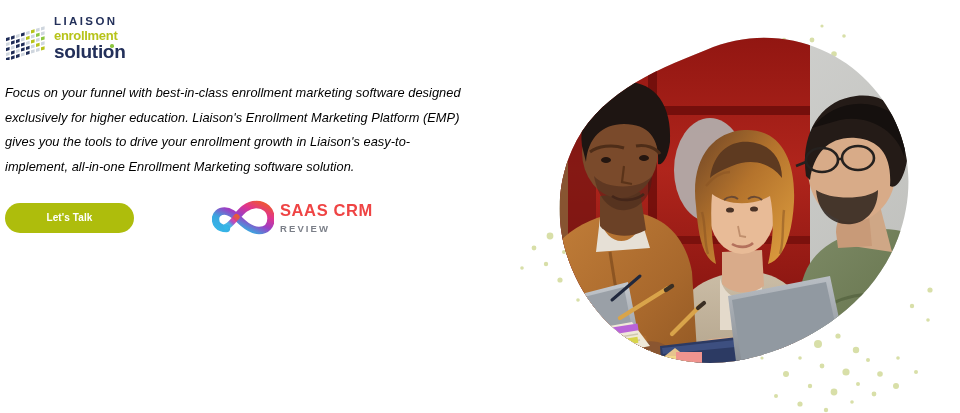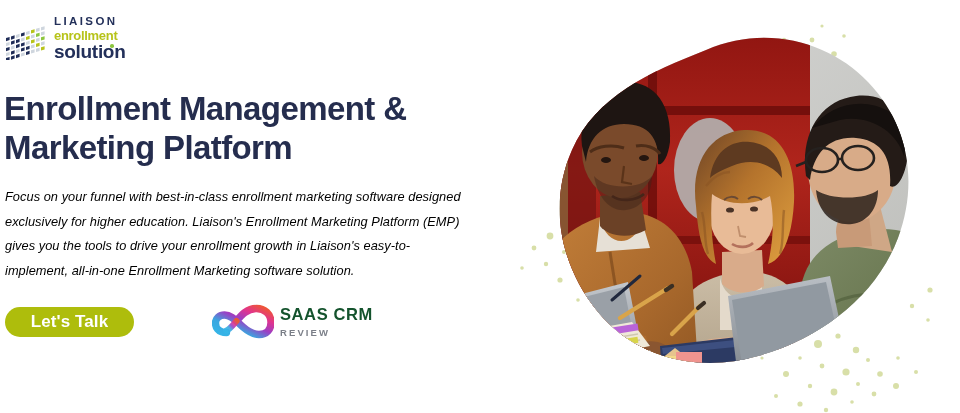--- a/index.html
+++ b/index.html
@@ -114,21 +114,21 @@
     margin-top: 18px;
     margin-left: 3px;
   }
   .cta-button {
     width: 129px;
     height: 30px;
     background: #aebd0c;
     border: none;
     border-radius: 15px;
     color: #ffffff;
-    font-size: 17px;
+    font-size: 10px;
     font-weight: bold;
     font-family: "Liberation Sans", sans-serif;
     cursor: pointer;
     letter-spacing: 0.1px;
     display: flex;
     align-items: center;
     justify-content: center;
   }
 
   
@@ -144,21 +144,21 @@
   }
   .saas-words {
     display: flex;
     flex-direction: column;
     margin-left: 6px;
     line-height: 1;
   }
   .saas-title {
     font-size: 16.5px;
     font-weight: bold;
-    color: #14532d;
+    color: #ef4444;
     letter-spacing: 0.6px;
   }
   .saas-sub {
     font-size: 9.5px;
     font-weight: bold;
     color: #7b7f88;
     letter-spacing: 2.1px;
     margin-top: 5px;
   }
 
@@ -230,21 +230,20 @@
           </g>
         </g>
       </svg>
       <div class="logo-words">
         <span class="logo-liaison">LIAISON</span>
         <span class="logo-enrollment">enrollment</span>
         <span class="logo-marketing"><span>solution</span><i class="gdot"></i></span>
       </div>
     </div>
 
-    <h1 class="headline">Enrollment Management &amp; Marketing Platform</h1>
 
     <p class="body-text">Focus on your funnel with best-in-class enrollment marketing software designed exclusively for higher education. Liaison's Enrollment Marketing Platform (EMP) gives you the tools to drive your enrollment growth in Liaison's easy-to-implement, all-in-one Enrollment Marketing software solution.</p>
 
     <div class="cta-row">
       <button class="cta-button">Let's Talk</button>
 
       <div class="saas-badge">
         <svg class="saas-mark" viewBox="0 0 62 40">
           <defs>
             <linearGradient id="infg" x1="0" y1="1" x2="1" y2="0">

